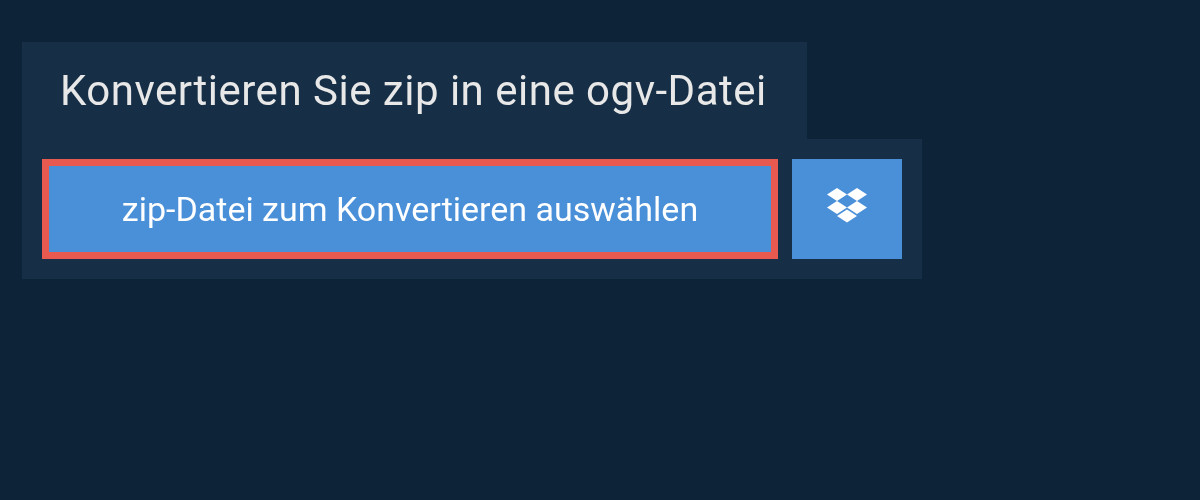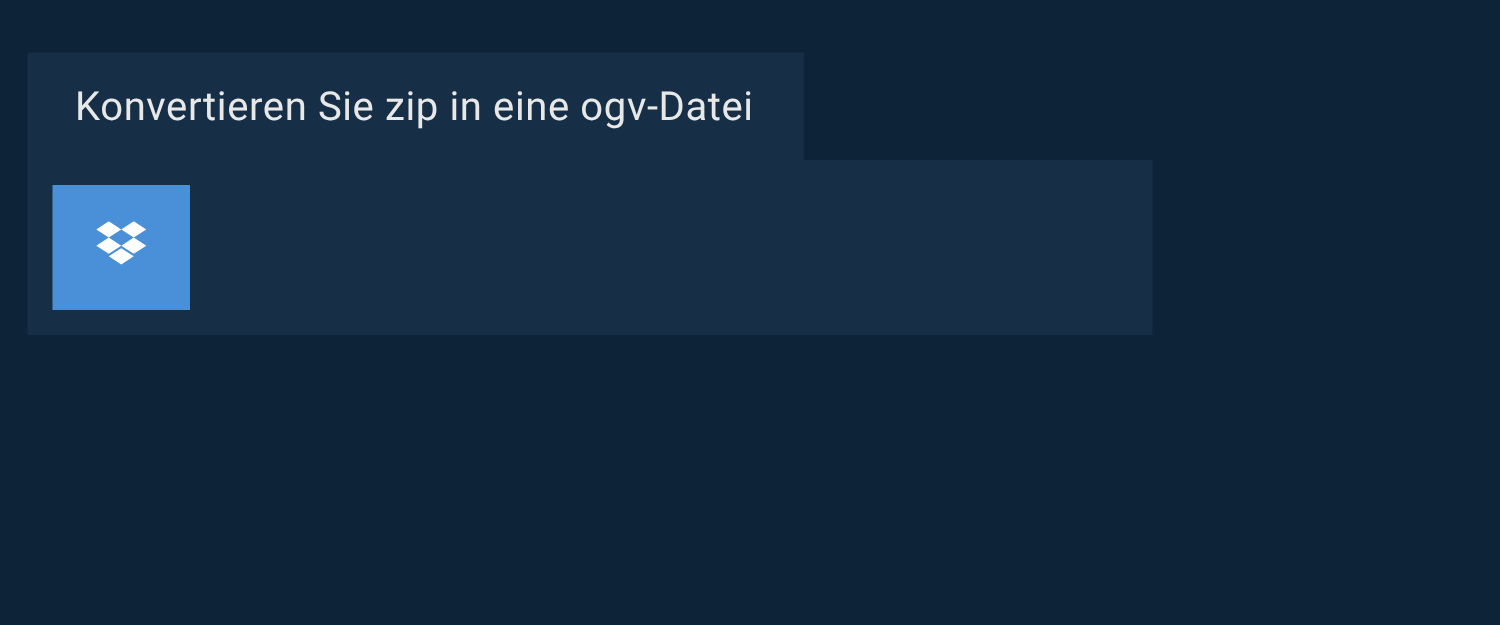--- a/index.html
+++ b/index.html
@@ -16,21 +16,21 @@
     }
     .header-bar {
       background-color: #162f46;
       display: inline-block;
       padding: 24px 40px 24px 38px;
       margin-top: 42px;
       margin-left: 22px;
     }
     .header-title {
       color: #e8e8e8;
-      font-size: 32px;
+      font-size: 42px;
       font-weight: 400;
       letter-spacing: 0.5px;
     }
     .upload-container {
       background-color: #162f46;
       margin-left: 22px;
       margin-top: 0;
       padding: 20px;
       width: 900px;
       display: flex;
@@ -68,20 +68,23 @@
 </head>
 <body>
 
 
 
 <div class="header-bar">
   <h1 class="header-title">Konvertieren Sie zip in eine ogv-Datei</h1>
 </div>
 
 <div class="upload-container">
+  <div class="select-file-button">
+    <span class="select-file-label">zip-Datei zum Konvertieren auswählen</span>
+  </div>
   <div class="dropbox-button">
     <span>
       <svg class="dropbox-icon" viewBox="0 0 40 38" xmlns="http://www.w3.org/2000/svg">
         <path fill="#ffffff" d="M10 0 L20 6.5 L10 13 L0 6.5 Z M30 0 L40 6.5 L30 13 L20 6.5 Z M0 19.5 L10 13 L20 19.5 L10 26 Z M30 13 L40 19.5 L30 26 L20 19.5 Z M10 28 L20 21.5 L30 28 L20 34.5 Z"></path>
       </svg>
     </span>
   </div>
 </div>
 
 

